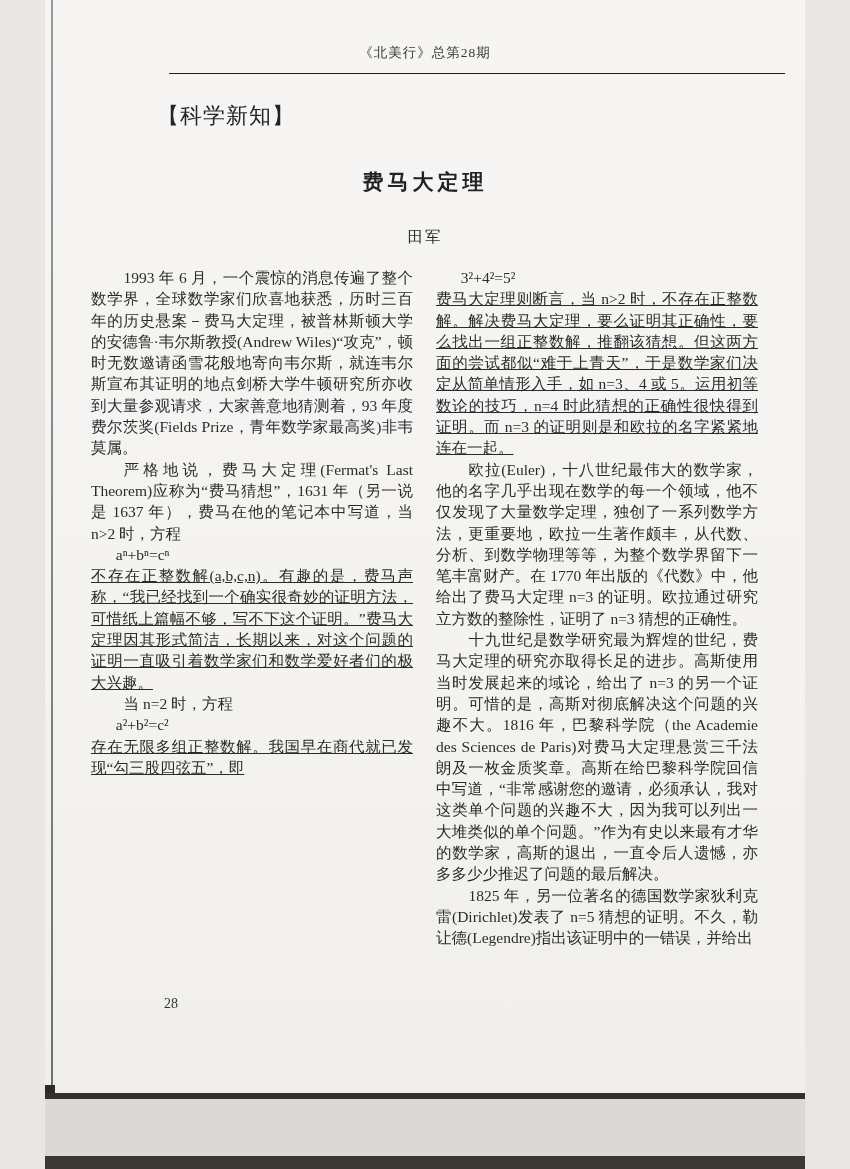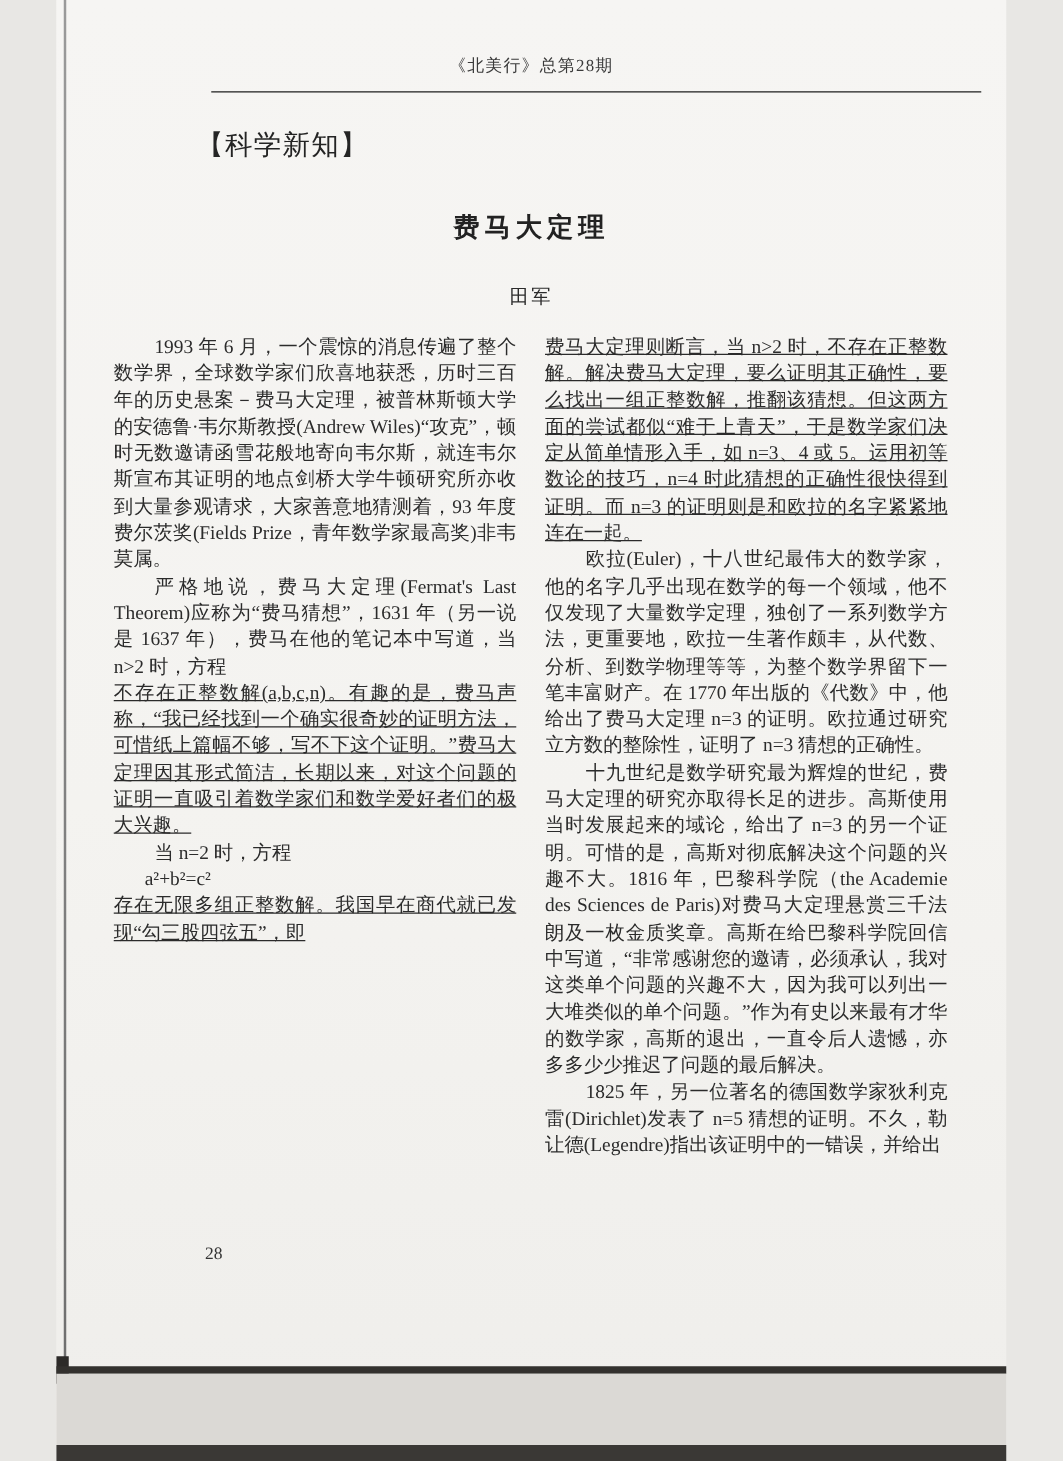--- a/index.html
+++ b/index.html
@@ -109,26 +109,28 @@
   <div class="section-label">【科学新知】</div>
 
   <h1 class="title">费马大定理</h1>
 
   <div class="author">田军</div>
 
   <main class="columns">
     <div class="column">
         <p class="para">1993 年 6 月，一个震惊的消息传遍了整个数学界，全球数学家们欣喜地获悉，历时三百年的历史悬案－费马大定理，被普林斯顿大学的安德鲁·韦尔斯教授(Andrew Wiles)“攻克”，顿时无数邀请函雪花般地寄向韦尔斯，就连韦尔斯宣布其证明的地点剑桥大学牛顿研究所亦收到大量参观请求，大家善意地猜测着，93 年度费尔茨奖(Fields Prize，青年数学家最高奖)非韦莫属。</p>
         <p class="para">严格地说，费马大定理(Fermat's Last Theorem)应称为“费马猜想”，1631 年（另一说是 1637 年），费马在他的笔记本中写道，当 n&gt;2 时，方程</p>
+        <p class="formula">aⁿ+bⁿ=cⁿ</p>
         <p class="plain">不存在正整数解(a,b,c,n)。有趣的是，费马声称，“我已经找到一个确实很奇妙的证明方法，可惜纸上篇幅不够，写不下这个证明。”费马大定理因其形式简洁，长期以来，对这个问题的证明一直吸引着数学家们和数学爱好者们的极大兴趣。</p>
         <p class="indent">当 n=2 时，方程</p>
         <p class="formula">a²+b²=c²</p>
         <p class="plain">存在无限多组正整数解。我国早在商代就已发现“勾三股四弦五”，即</p>
       </div>
     <div class="column">
+        <p class="formula">3²+4²=5²</p>
         <p class="plain">费马大定理则断言，当 n&gt;2 时，不存在正整数解。解决费马大定理，要么证明其正确性，要么找出一组正整数解，推翻该猜想。但这两方面的尝试都似“难于上青天”，于是数学家们决定从简单情形入手，如 n=3、4 或 5。运用初等数论的技巧，n=4 时此猜想的正确性很快得到证明。而 n=3 的证明则是和欧拉的名字紧紧地连在一起。</p>
         <p class="para">欧拉(Euler)，十八世纪最伟大的数学家，他的名字几乎出现在数学的每一个领域，他不仅发现了大量数学定理，独创了一系列数学方法，更重要地，欧拉一生著作颇丰，从代数、分析、到数学物理等等，为整个数学界留下一笔丰富财产。在 1770 年出版的《代数》中，他给出了费马大定理 n=3 的证明。欧拉通过研究立方数的整除性，证明了 n=3 猜想的正确性。</p>
         <p class="para">十九世纪是数学研究最为辉煌的世纪，费马大定理的研究亦取得长足的进步。高斯使用当时发展起来的域论，给出了 n=3 的另一个证明。可惜的是，高斯对彻底解决这个问题的兴趣不大。1816 年，巴黎科学院（the Academie des Sciences de Paris)对费马大定理悬赏三千法朗及一枚金质奖章。高斯在给巴黎科学院回信中写道，“非常感谢您的邀请，必须承认，我对这类单个问题的兴趣不大，因为我可以列出一大堆类似的单个问题。”作为有史以来最有才华的数学家，高斯的退出，一直令后人遗憾，亦多多少少推迟了问题的最后解决。</p>
         <p class="para">1825 年，另一位著名的德国数学家狄利克雷(Dirichlet)发表了 n=5 猜想的证明。不久，勒让德(Legendre)指出该证明中的一错误，并给出</p>
       </div>
   </main>
 
   <div class="page-number">28</div>
 
   <div class="scan-corner-blob"></div>

